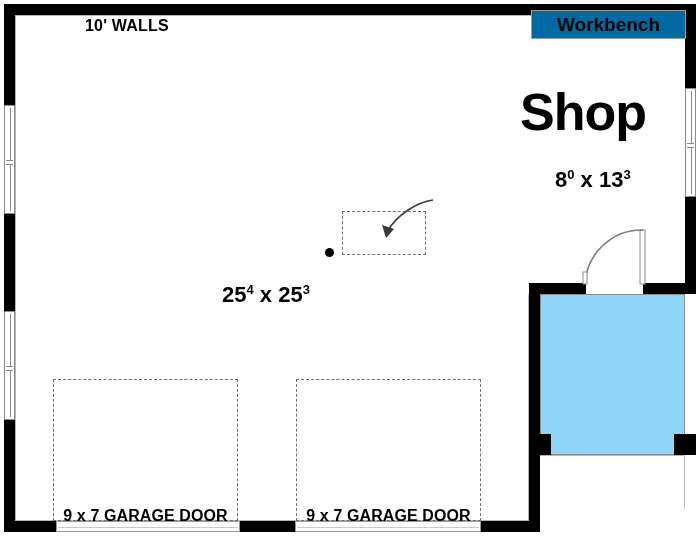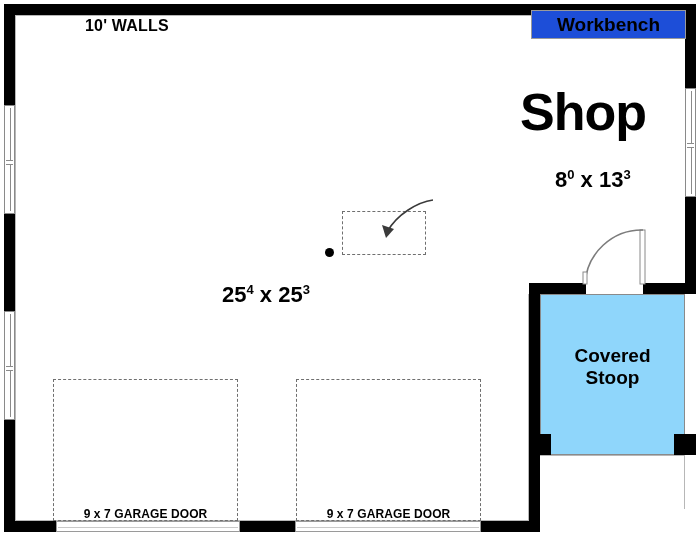--- a/index.html
+++ b/index.html
@@ -109,29 +109,29 @@
     white-space: pre-line;
   }
   .stoop-text {
     font-size: 19px;
     font-weight: bold;
     text-align: center;
     line-height: 1.15;
     white-space: pre-line;
   }
   .gd-label {
-    font-size: 12px;
+    font-size: 16px;
     font-weight: bold;
     text-align: center;
     letter-spacing: .1px;
   }
   .workbench-box {
     position: absolute;
     box-sizing: border-box;
-    background: #1d4ed8;
+    background: #0369a1;
     border: 1px solid #9a9a9a;
     display: flex;
     align-items: center;
     justify-content: center;
   }
   .workbench-box span {
     font-size: 19px;
     font-weight: bold;
     color: #000;
   }
@@ -232,22 +232,20 @@
   <div class="door-sill" style="left:56px; top:521px; width:184px; height:11px;"></div>
 
   <div class="dashed-box" style="left:296px; top:379px; width:185px; height:142px;"></div>
   <div class="gd-label lbl" style="left:296px; top:508px; width:185px;">9 x 7 GARAGE DOOR</div>
   <div class="door-sill" style="left:295px; top:521px; width:186px; height:11px;"></div>
 
   <div class="stoop-slab" style="left:540px; top:294px; width:145px; height:161px; background:#8FD6FB;"></div>
   <div class="stoop-post" style="left:529px; top:434px; width:22px; height:21px;"></div>
   <div class="stoop-post" style="left:674px; top:434px; width:22px; height:21px;"></div>
   <div class="stoop-post" style="left:674px; top:283px; width:22px; height:11px;"></div>
-  <div class="lbl stoop-text" style="left:540px; top:345px; width:145px;">Covered
-Stoop</div>
 
   <svg class="overlay" viewBox="0 0 700 536" xmlns="http://www.w3.org/2000/svg">
 
     <g>
       <path d="M 433 200 C 418 202, 397 214, 387 232" fill="none" stroke="#3a3a3a" stroke-width="1.6"></path>
       <polygon points="386,238 382,225 394,229" fill="#3a3a3a"></polygon>
     </g>
 
     <g>
 

